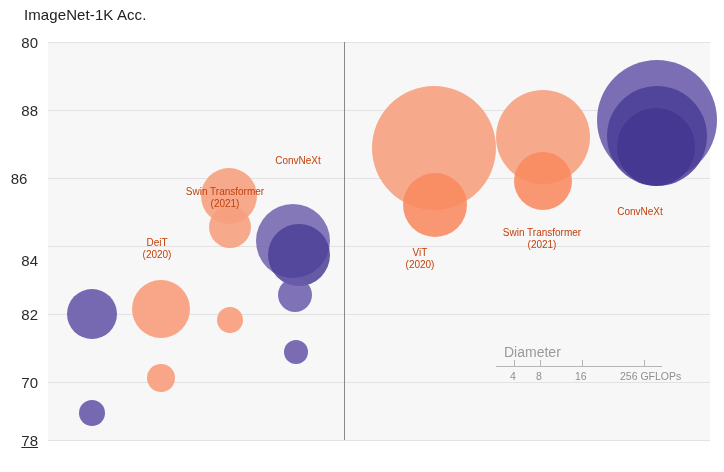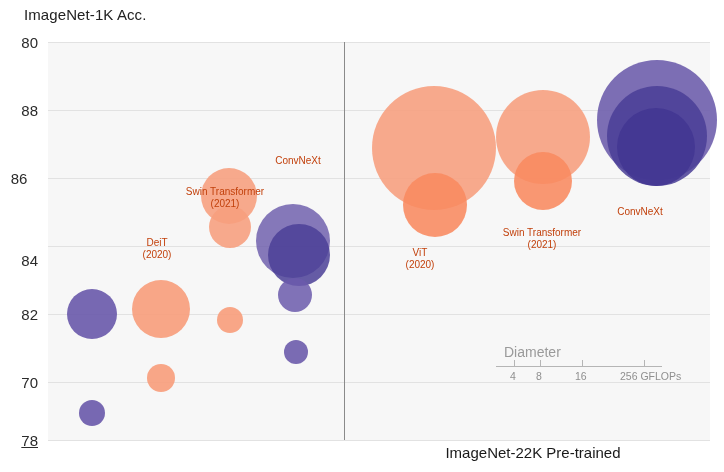--- a/index.html
+++ b/index.html
@@ -116,15 +116,14 @@
 
   <div class="ann" style="left:462px;top:227px;width:160px;">
     <span>Swin Transformer</span><br>
     <span>(2021)</span>
   </div>
 
   <div class="ann" style="left:592px;top:206px;width:96px;">
     <span>ConvNeXt</span>
   </div>
 
-  <div class="xlabel" style="left:408px;top:444px;width:250px;">ImageNet-22K Pre-trained</div>
 
 </div>
 
 </body></html>

